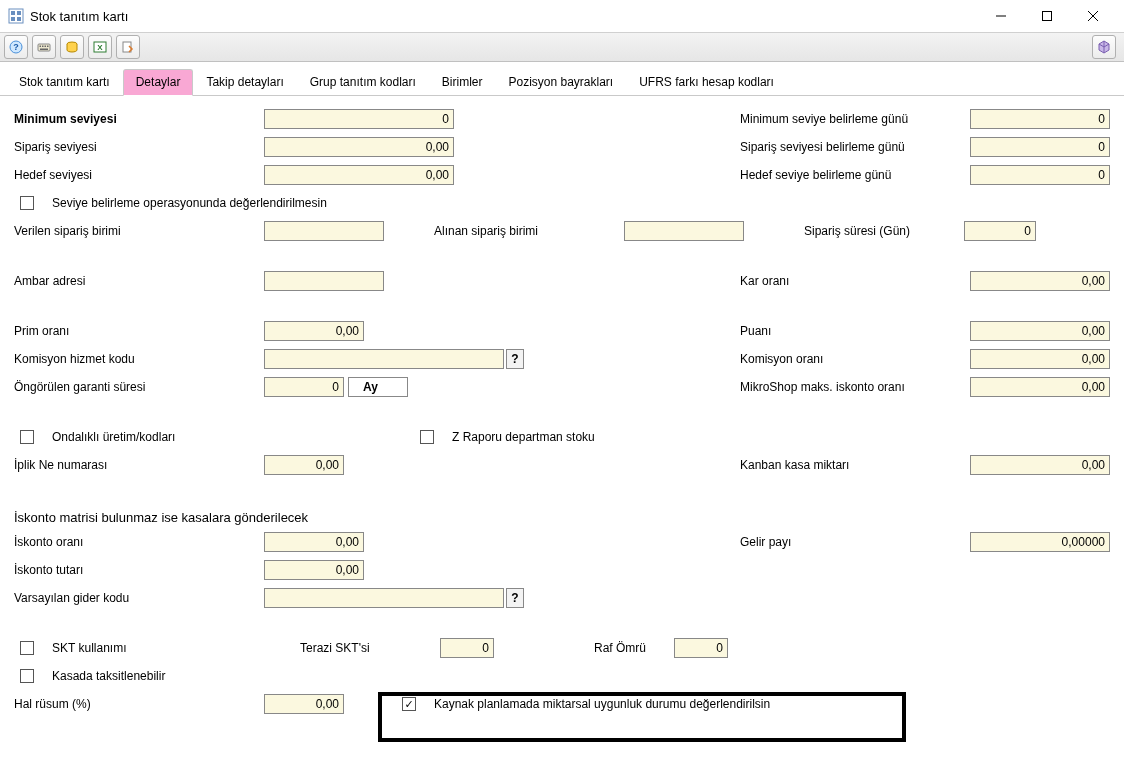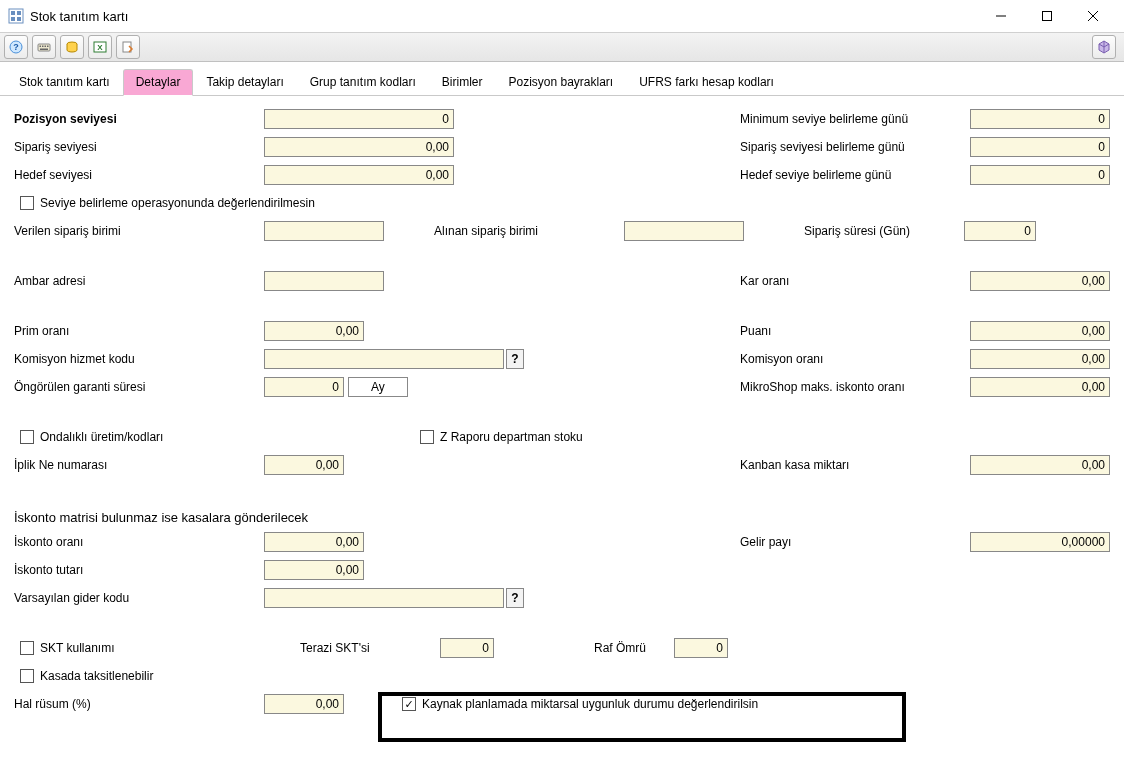--- a/index.html
+++ b/index.html
@@ -126,21 +126,21 @@
   align-items: center;
   justify-content: center;
   font-weight: bold;
   margin-left: 2px;
   font-size: 12px;
   cursor: default;
 }
 .chk {
   display: inline-flex;
   align-items: center;
-  gap: 6px;
+  gap: 18px;
 }
 .chkbox {
   width: 14px; height: 14px;
   border: 1px solid #555;
   background: #fff;
   display: inline-flex;
   align-items: center;
   justify-content: center;
   font-size: 11px;
   line-height: 1;
@@ -150,24 +150,25 @@
 .section-title { font-size: 13px; margin-top: 8px; margin-bottom: 4px; }
 .highlight-box {
   position: absolute;
   border: 4px solid #000;
   pointer-events: none;
 }
 .unit-box {
   height: 20px;
   border: 1px solid #888;
   background: #fff;
-  padding: 0 22px;
+  padding: 0 14px;
   display: inline-flex;
   align-items: center;
   margin-left: 4px;
+  font-weight: bold;
 }
 </style>
 </head>
 <body>
 
 <div class="titlebar">
   <span class="app-icon">
     <svg width="16" height="16" viewBox="0 0 16 16">
         <rect x="1" y="1" width="14" height="14" fill="#fff" stroke="#6a8fbf"></rect>
         <rect x="3" y="3" width="4" height="4" fill="#6a8fbf"></rect>
@@ -246,21 +247,21 @@
   <div class="tab">Takip detayları</div>
   <div class="tab">Grup tanıtım kodları</div>
   <div class="tab">Birimler</div>
   <div class="tab">Pozisyon bayrakları</div>
   <div class="tab">UFRS farkı hesap kodları</div>
 </div>
 
 <div class="content">
 
   <div class="row">
-    <span class="label col-left-label bold">Pozisyon seviyesi</span>
+    <span class="label col-left-label bold">Minimum seviyesi</span>
     <span class="num w-190">0</span>
     <div class="right-block">
       <span class="label col-right-label">Minimum seviye belirleme günü</span>
       <span class="num w-140">0</span>
     </div>
   </div>
 
   <div class="row">
     <span class="label col-left-label">Sipariş seviyesi</span>
     <span class="num w-190">0,00</span>

